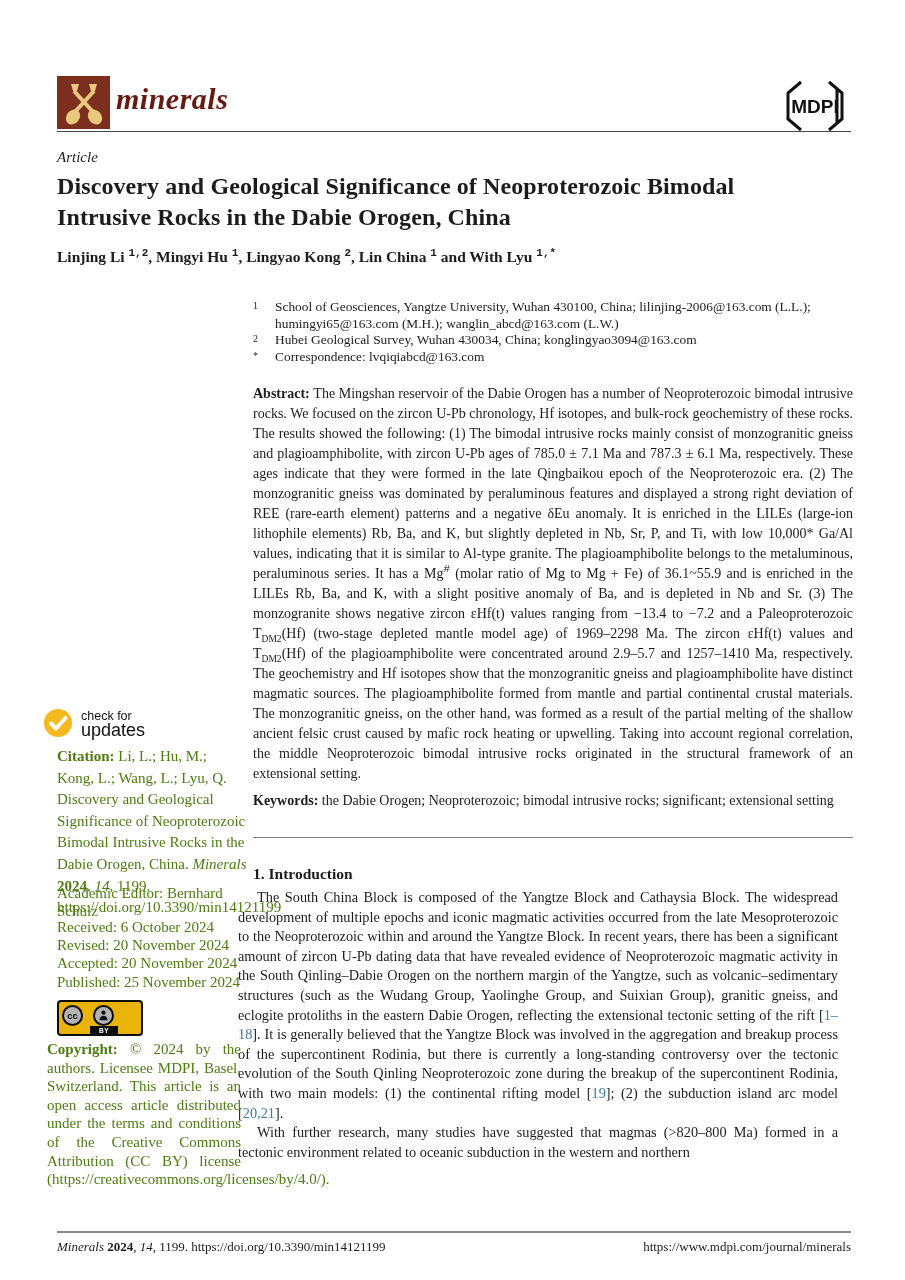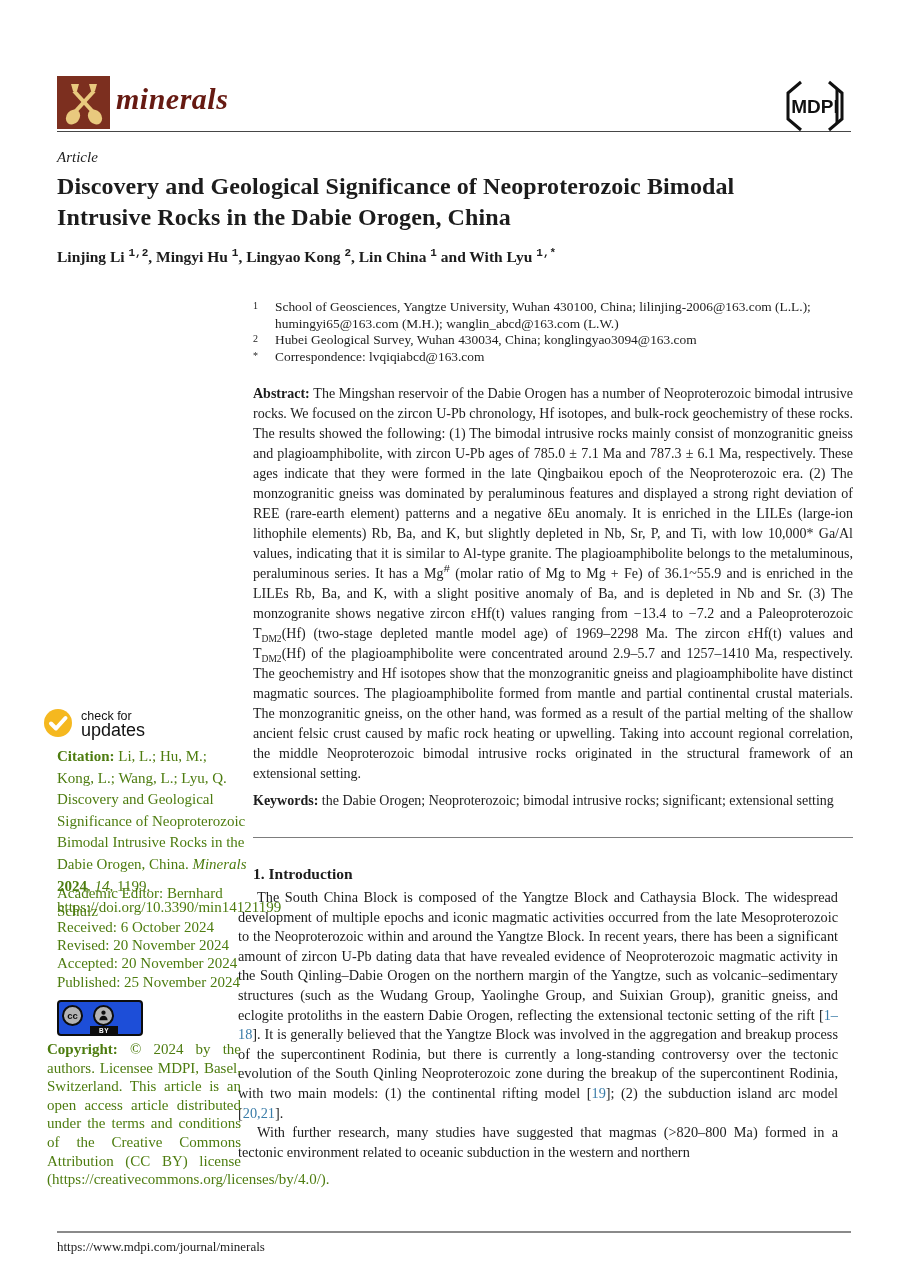--- a/index.html
+++ b/index.html
@@ -40,21 +40,21 @@
 
   
   .badge-updates { left:43px; top:708px; width:150px; display:flex; align-items:center; cursor:pointer; }
   .badge-text { margin-left:8px; font-family:"Liberation Sans", sans-serif; font-size:12.5px; line-height:14px; color:#111; }
   .badge-text .b2 { font-weight:normal; font-size:18px; }
   .side { font-size:15px; color:#4d7c0f; }
   .citation { left:57px; top:746px; width:190px; line-height:21.6px; }
   .editor { left:57px; top:884px; width:192px; line-height:18px; }
   .dates { left:57px; top:918px; width:192px; }
   .side-line { line-height:18.2px; }
-  .license-plate { left:57px; top:1000px; width:86px; height:36px; background:#1d4ed8; border:2px solid #0d0d0d; border-radius:4px; position:absolute; }
+  .license-plate { left:57px; top:1000px; width:86px; height:36px; background:#eab308; border:2px solid #0d0d0d; border-radius:4px; position:absolute; }
   .cc-circle { position:absolute; width:21px; height:21px; border:2.4px solid #0d0d0d; border-radius:50%; background:#b3b3b3; display:flex; align-items:center; justify-content:center; font-family:"Liberation Sans", sans-serif; font-weight:bold; font-size:9.5px; color:#0d0d0d; }
   .cc-left { left:3px; top:3px; }
   .cc-right { left:34px; top:3px; }
   .by-strip { position:absolute; left:31px; top:24px; width:28px; height:9px; background:#0d0d0d; color:#ffffff; font-family:"Liberation Sans", sans-serif; font-weight:bold; font-size:6.5px; display:flex; align-items:center; justify-content:center; letter-spacing:.5px; }
   .copyright { left:47px; top:1040px; width:194px; line-height:18.6px; text-align:justify; }
 
   
   .rule-footer { left:57px; top:1231px; width:794px; border-top:2px solid #8a8a8a; }
   .footer-row { left:57px; top:1239px; width:794px; display:flex; justify-content:space-between; font-size:13px; }
 </style>
@@ -134,14 +134,15 @@
       <circle cx="7" cy="4" r="2.3" fill="#0d0d0d"></circle>
       <path d="M2.6 12 a4.4,4.6 0 0 1 8.8,0 z" fill="#0d0d0d"></path>
     </svg>
   </div>
   <div class="by-strip">BY</div>
 </div>
 <div class="abs side copyright"><span class="seg-b">Copyright: </span><span>© 2024 by the authors. Licensee MDPI, Basel, Switzerland. This article is an open access article distributed under the terms and conditions of the Creative Commons Attribution (CC BY) license (https://creativecommons.org/licenses/by/4.0/).</span></div>
 
 <div class="abs rule-footer"></div>
 <div class="abs footer-row">
+  <span><span class="seg-i">Minerals </span><span class="seg-b">2024</span><span>, </span><span class="seg-i">14</span><span>, 1199. https://doi.org/10.3390/min14121199</span></span>
   <span>https://www.mdpi.com/journal/minerals</span>
 </div>
 
 </body></html>

